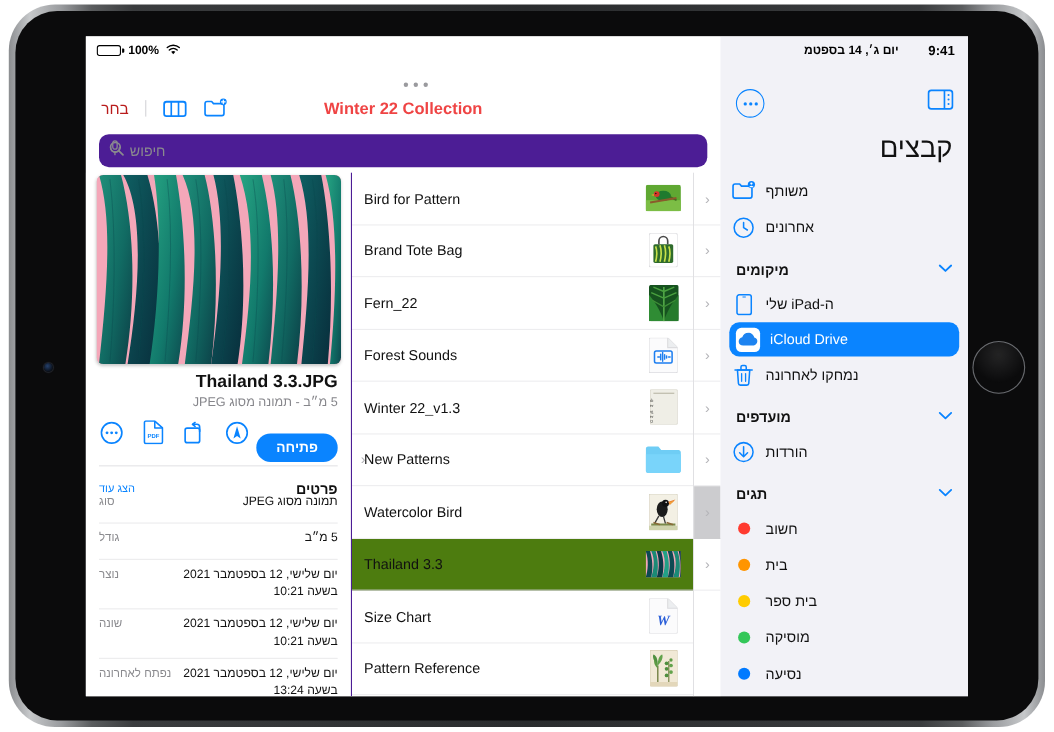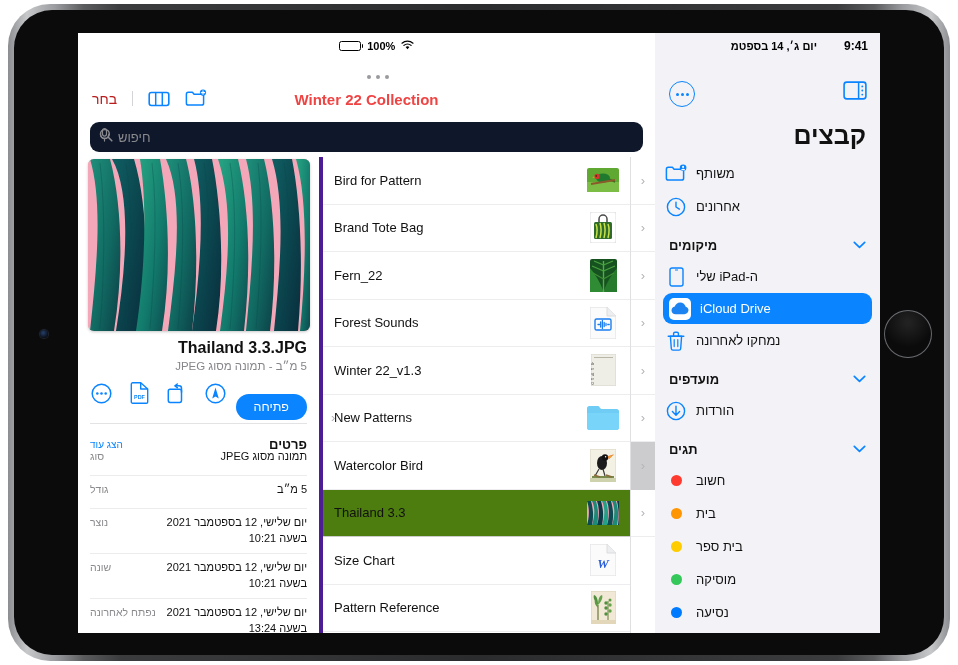--- a/index.html
+++ b/index.html
@@ -18,21 +18,21 @@
   .cam-right{position:absolute;left:884px;top:310px;width:46px;height:46px;border-radius:50%;
      border:1.5px solid rgba(215,220,228,.45);
      background:radial-gradient(circle at 50% 25%,rgba(255,255,255,.10),rgba(255,255,255,0) 62%);}
 
   
   .sidebar{position:absolute;right:0;top:0;width:225px;height:600px;background:#f2f2f7;}
   .mainarea{position:absolute;left:0;top:0;width:577px;height:600px;background:#fff;}
 
   
   .statusbar{position:absolute;top:0;height:26px;font-size:11px;color:#000;font-weight:700;}
-  .sb-left{left:0;width:577px;display:flex;align-items:center;gap:4px;padding-right:0;padding-left:10px;direction:ltr;justify-content:center;}
+  .sb-left{left:0;width:577px;display:flex;align-items:center;gap:4px;padding-right:0;padding-left:10px;direction:ltr;}
   .sb-right{right:0;width:225px;display:flex;align-items:center;justify-content:flex-end;gap:27px;padding-right:12px;direction:ltr;}
   .sb-right .time{font-weight:700;font-size:12px;}
   .sb-right .date{font-weight:600;font-size:11px;}
   .batt{display:inline-flex;align-items:center;}
   .batt-body{width:22px;height:10px;border:1px solid #000;border-radius:2.5px;padding:1px;box-sizing:border-box;}
   .batt-fill{width:100%;height:100%;background:#000;border-radius:1px;}
   .batt-cap{width:1.5px;height:4px;background:#000;border-radius:0 1px 1px 0;margin-left:1px;}
   .pct{font-size:11px;font-weight:700;}
   .wifi{margin-left:2px;}
 
@@ -41,50 +41,50 @@
   .handle i{width:4px;height:4px;border-radius:50%;background:#9a9a9e;display:block;}
   .toolbar{position:absolute;left:0;top:48px;width:577px;height:42px;}
   .tb-title{position:absolute;left:0;right:0;top:10px;text-align:center;font-size:15px;font-weight:600;color:#ef4444;direction:ltr;}
   .tb-left{position:absolute;left:14px;top:8px;display:flex;align-items:center;gap:15px;direction:ltr;}
   .tb-btn{color:#0a84ff;display:flex;align-items:center;cursor:pointer;}
   .tb-text{font-size:14px;color:#b91c1c;}
   .tb-sep{width:1px;height:15px;background:#d4d4d8;}
 
   
   .searchwrap{position:absolute;left:12px;top:89px;width:553px;height:30px;}
-  .searchbar{width:100%;height:30px;background:#0f172a;border-radius:9px;display:flex;align-items:center;
+  .searchbar{width:100%;height:30px;background:#4c1d95;border-radius:9px;display:flex;align-items:center;
      justify-content:flex-end;padding:0 9px;box-sizing:border-box;position:relative;}
   .search-ph{font-size:13px;color:#8a8a8e;margin-left:5px;}
   .mic{position:absolute;left:9px;top:50%;transform:translateY(-50%);}
 
   
   .detail{position:absolute;left:0;top:124px;width:241px;height:476px;background:#fff;overflow:hidden;
      border-left:0;}
   .thumb{position:absolute;left:10px;top:2px;width:222px;height:172px;border-radius:6px;overflow:hidden;
      box-shadow:0 1px 3px rgba(0,0,0,.22);background:#f4a7b9;}
   .thumb svg{display:block;width:100%;height:100%;}
   .fname{position:absolute;right:12px;top:182px;left:12px;text-align:right;font-size:16px;font-weight:700;color:#111;direction:ltr;}
   .fmeta{position:absolute;right:12px;top:203px;left:12px;text-align:right;font-size:11.5px;color:#86868b;}
   .actions{position:absolute;left:12px;right:12px;top:222px;height:28px;display:flex;align-items:center;justify-content:space-between;direction:ltr;}
   .act-icons{display:flex;align-items:center;gap:16px;}
   .act{width:22px;height:22px;color:#0a84ff;display:flex;align-items:center;justify-content:center;cursor:pointer;}
-  .openbtn{background:#0a84ff;color:#fff;font-size:12.5px;font-weight:400;border:none;border-radius:14px;
+  .openbtn{background:#0a84ff;color:#fff;font-size:12.5px;font-weight:700;border:none;border-radius:14px;
      padding:6px 18px;cursor:pointer;font-family:inherit;margin-top:28px;}
   .hr{position:absolute;left:12px;right:12px;height:1px;background:#e3e3e6;}
   .sec-head{position:absolute;left:12px;right:12px;height:18px;display:flex;align-items:center;justify-content:space-between;direction:ltr;}
   .sec-title{font-size:13px;font-weight:700;color:#111;}
   .sec-more{font-size:10px;color:#0a84ff;cursor:pointer;}
   .rows{position:absolute;left:12px;right:12px;top:286px;}
   .drow{display:flex;align-items:flex-start;justify-content:space-between;padding:6px 0 6px;border-bottom:1px solid #ececed;min-height:20px;}
   .dk{font-size:10.5px;color:#8a8a8e;white-space:nowrap;padding-top:1px;}
   .dv{font-size:11px;color:#111;text-align:right;line-height:1.45;direction:rtl;max-width:150px;}
 
   
   .filelist{position:absolute;left:241px;top:124px;width:312px;height:476px;background:#fff;
-     border-right:1px solid #e0e0e3;border-left:4px solid #4c1d95;box-sizing:border-box;overflow:hidden;}
+     border-right:1px solid #e0e0e3;border-left:1px solid #4c1d95;box-sizing:border-box;overflow:hidden;}
   .frow{height:47.5px;display:flex;align-items:center;justify-content:flex-start;
      padding:0 11px 0 11px;border-bottom:1px solid #ededef;box-sizing:border-box;position:relative;}
   .frow.sel{background:#4d7c0f;border-bottom-color:#cccccf;}
   .fthumb{width:32px;height:32px;flex:0 0 32px;display:flex;align-items:center;justify-content:center;margin-left:10px;}
   .fthumb svg{display:block;}
   .fname2{flex:1;font-size:13px;color:#111;text-align:left;direction:ltr;white-space:nowrap;overflow:hidden;}
   .fchev{position:absolute;left:8px;color:#b0b0b4;font-size:13px;}
 
   
   .chevcol{position:absolute;left:553px;top:124px;width:24px;height:476px;background:#fff;}
@@ -92,21 +92,21 @@
   .chevrow.sel{background:#cccccf;border-bottom-color:#cccccf;}
   .chevrow span{color:#b5b5b9;font-size:13px;}
   .chevrow.blank{border-bottom:none;}
 
   
   .sb-tools{position:absolute;top:46px;left:0;right:0;height:30px;}
   .sb-more{position:absolute;left:14px;top:2px;width:24px;height:24px;border:1.5px solid #0a84ff;border-radius:50%;
      display:flex;align-items:center;justify-content:center;cursor:pointer;}
   .sb-more i{width:3px;height:3px;border-radius:50%;background:#0a84ff;margin:0 1px;display:block;}
   .sb-split{position:absolute;right:13px;top:2px;cursor:pointer;}
-  .sb-h1{position:absolute;right:14px;top:88px;font-size:25px;font-weight:700;color:#111;}
+  .sb-h1{position:absolute;right:14px;top:88px;font-size:25px;font-weight:400;color:#111;}
   .sb-list{position:absolute;right:0;left:0;top:124px;}
   .sbitem{display:flex;align-items:center;justify-content:flex-end;height:33px;padding:0 14px 0 10px;cursor:pointer;}
   .sbitem .lbl{font-size:13px;color:#111;margin-left:0;margin-right:0;}
   .sbitem .ic{width:22px;height:22px;display:flex;align-items:center;justify-content:center;margin-right:9px;}
   .sbitem.sel{background:#0a84ff;border-radius:9px;margin:0 8px;padding:0 6px 0 6px;height:31px;}
   .sbitem.sel .lbl{color:#fff;font-weight:500;direction:ltr;}
   .sbgroup{display:flex;align-items:center;justify-content:space-between;height:30px;padding:0 14px 0 14px;margin-top:7px;}
   .sbgroup .gtitle{font-size:13px;font-weight:700;color:#111;}
   .sbgroup .gchev{color:#0a84ff;font-size:11px;}
   .dot{width:11px;height:11px;border-radius:50%;display:block;}

